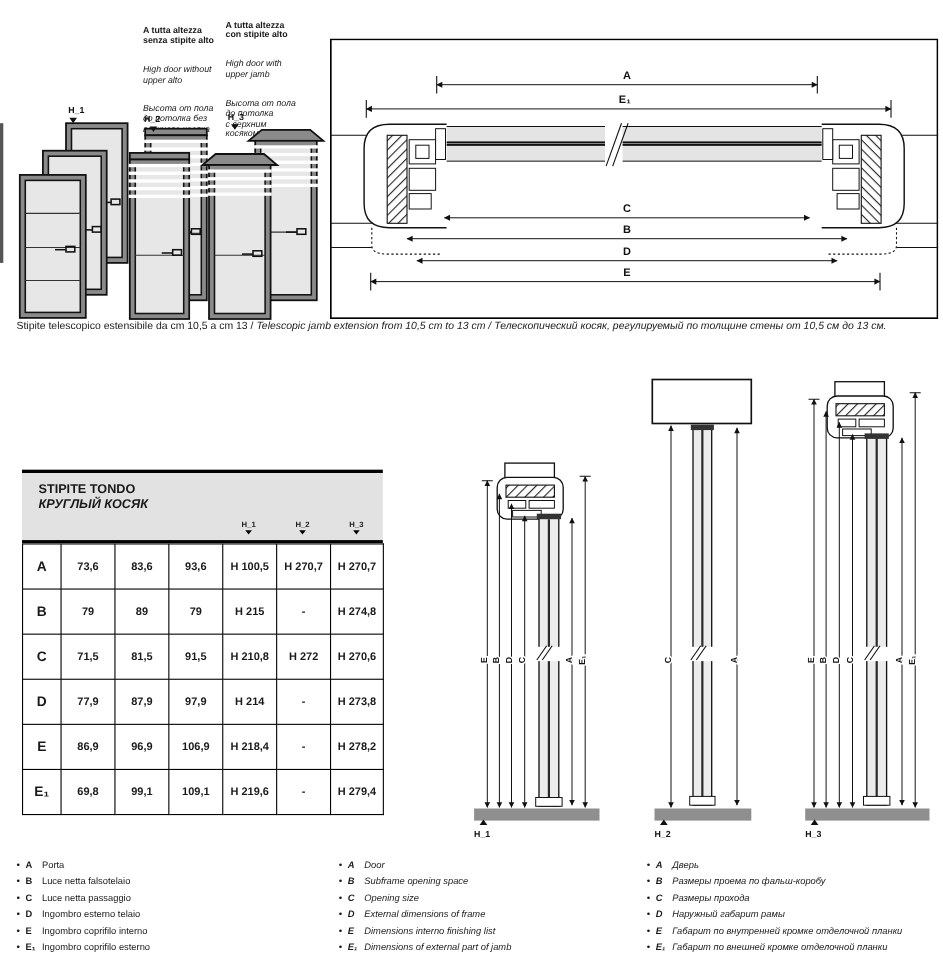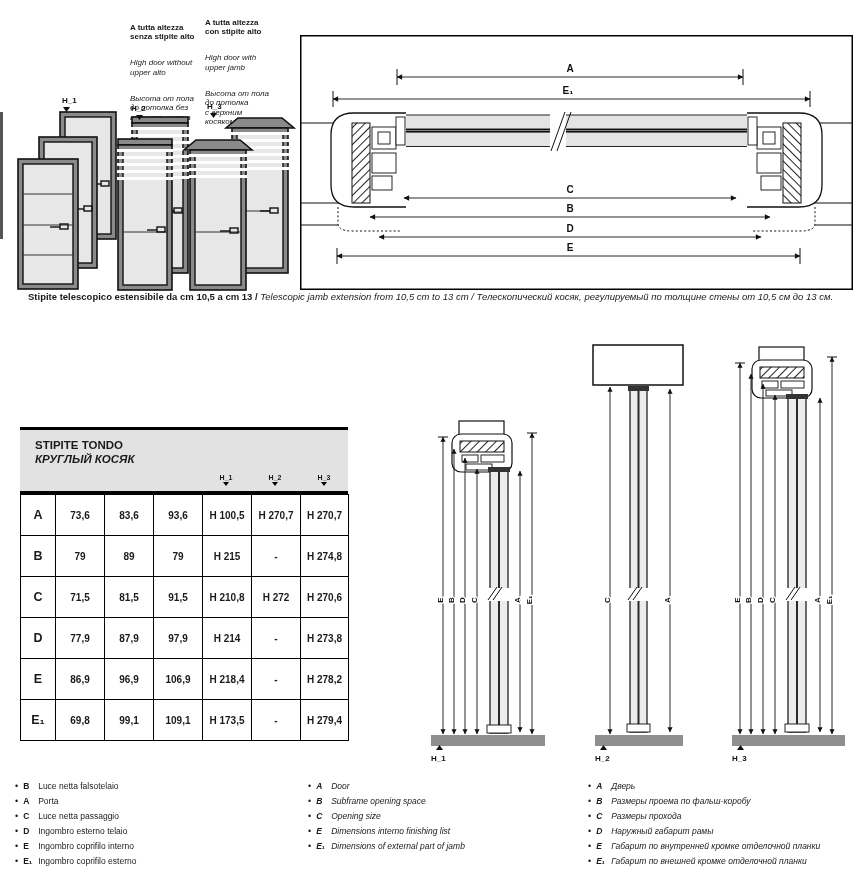--- a/index.html
+++ b/index.html
@@ -11,21 +11,21 @@
   .abs { position:absolute; }
 
   
   .note { position:absolute; width:82px; font-size:8px; line-height:9.5px; white-space:pre-line; }
   .note p { margin-bottom:7px; }
   .note .it { font-weight:bold; }
   .note .en, .note .ru { font-style:italic; }
 
   
   .caption { position:absolute; left:15px; top:291px; width:838px; font-size:9.5px; line-height:11px; }
-  .cap-bold { font-weight:bold;margin-left:13px; }
+  .cap-bold { font-weight:normal; }
   .cap-italic { font-style:italic;text-align:center; }
 
   
   .spec { position:absolute; left:20px; top:427px; width:328px; }
   .spec-head {
     position:relative; height:67px; background:#e2e2e2;
     border-top:3px solid #000; border-bottom:3px solid #000;
   }
   .spec-titles { padding:9px 12px 0 15px; font-size:11.5px; line-height:13.5px; font-weight:bold; }
   .spec-titles .t-en, .spec-titles .t-ru { font-style:italic; }
@@ -329,21 +329,21 @@
           <td>106,9</td>
           <td>H 218,4</td>
           <td>-</td>
           <td>H 278,2</td>
         </tr>
         <tr>
           <td class="rl">E₁</td>
           <td>69,8</td>
           <td>99,1</td>
           <td>109,1</td>
-          <td>H 173,5</td>
+          <td>H 219,6</td>
           <td>-</td>
           <td>H 279,4</td>
         </tr>
       </tbody>
   </table>
 </div>
 
 <svg class="abs" style="left:400px;top:330px;" width="457" height="432" viewBox="0 0 457 432">
   <defs>
     <pattern id="h3" width="6" height="6" patternUnits="userSpaceOnUse" patternTransform="rotate(45)">
@@ -432,31 +432,32 @@
     <text class="rotlbl" x="375" y="270" transform="rotate(-90 375 270)">C</text>
     <text class="rotlbl" x="420" y="270" transform="rotate(-90 420 270)">A</text>
     <text class="rotlbl" x="432" y="270" transform="rotate(-90 432 270)">E₁</text>
     <rect class="floor" x="332" y="405" width="113" height="11"></rect>
     <polygon points="337,420 344,420 340.5,415" fill="#111"></polygon>
     <text class="lbl" x="332" y="431">H_3</text>
   </g>
 </svg>
 
 <div class="legend-col" id="legend-it">
+    <div class="legend-item"><span class="dot">•</span><span class="key">A</span><span class="txt">Porta</span></div>
     <div class="legend-item"><span class="dot">•</span><span class="key">B</span><span class="txt">Luce netta falsotelaio</span></div>
-    <div class="legend-item"><span class="dot">•</span><span class="key">A</span><span class="txt">Porta</span></div>
     <div class="legend-item"><span class="dot">•</span><span class="key">C</span><span class="txt">Luce netta passaggio</span></div>
     <div class="legend-item"><span class="dot">•</span><span class="key">D</span><span class="txt">Ingombro esterno telaio</span></div>
     <div class="legend-item"><span class="dot">•</span><span class="key">E</span><span class="txt">Ingombro coprifilo interno</span></div>
     <div class="legend-item"><span class="dot">•</span><span class="key">E₁</span><span class="txt">Ingombro coprifilo esterno</span></div>
   </div>
 <div class="legend-col" id="legend-en">
     <div class="legend-item ital"><span class="dot">•</span><span class="key">A</span><span class="txt">Door</span></div>
     <div class="legend-item ital"><span class="dot">•</span><span class="key">B</span><span class="txt">Subframe opening space</span></div>
     <div class="legend-item ital"><span class="dot">•</span><span class="key">C</span><span class="txt">Opening size</span></div>
+    <div class="legend-item ital"><span class="dot">•</span><span class="key">D</span><span class="txt">External dimensions of frame</span></div>
     <div class="legend-item ital"><span class="dot">•</span><span class="key">E</span><span class="txt">Dimensions interno finishing list</span></div>
     <div class="legend-item ital"><span class="dot">•</span><span class="key">E₁</span><span class="txt">Dimensions of external part of jamb</span></div>
   </div>
 <div class="legend-col" id="legend-ru">
     <div class="legend-item ital"><span class="dot">•</span><span class="key">A</span><span class="txt">Дверь</span></div>
     <div class="legend-item ital"><span class="dot">•</span><span class="key">B</span><span class="txt">Размеры проема по фальш-коробу</span></div>
     <div class="legend-item ital"><span class="dot">•</span><span class="key">C</span><span class="txt">Размеры прохода</span></div>
     <div class="legend-item ital"><span class="dot">•</span><span class="key">D</span><span class="txt">Наружный габарит рамы</span></div>
     <div class="legend-item ital"><span class="dot">•</span><span class="key">E</span><span class="txt">Габарит по внутренней кромке отделочной планки</span></div>
     <div class="legend-item ital"><span class="dot">•</span><span class="key">E₁</span><span class="txt">Габарит по внешней кромке отделочной планки</span></div>

